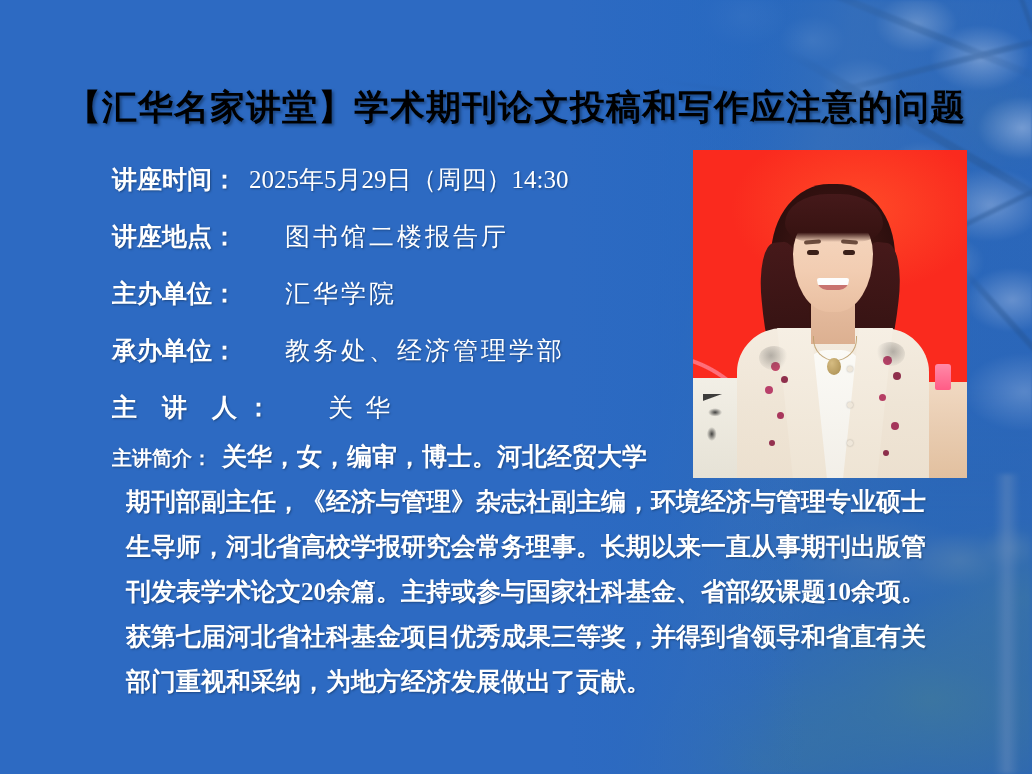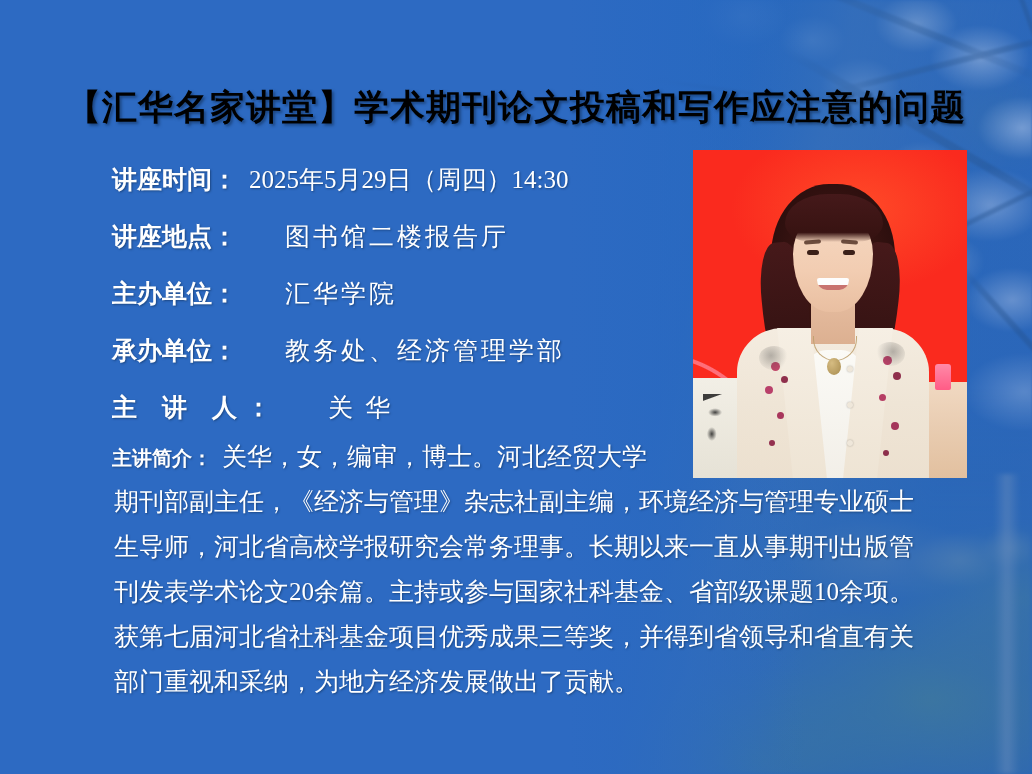--- a/index.html
+++ b/index.html
@@ -153,22 +153,22 @@
     text-shadow: 1px 1px 2px rgba(12,38,72,.5);
     display: flex;
     align-items: baseline;
   }
   .bio-label {
     font-family: "Liberation Sans", "DejaVu Sans", sans-serif;
     font-weight: bold;
     font-size: 20px;
     flex: 0 0 auto;
   }
-  .bio-text { margin-left: 10px; flex: 0 0 auto; }
-  .bio-line.cont .bio-text { margin-left: 2px; }
+  .bio-text { margin-left: 10px; flex: 0 0 auto; font-weight: bold; }
+  .bio-line.cont .bio-text { margin-left: 14px; }
 
   
   .photo {
     position: absolute;
     left: 693px;
     top: 150px;
     width: 274px;
     height: 328px;
     overflow: hidden;
     background: #fa2a1e;

